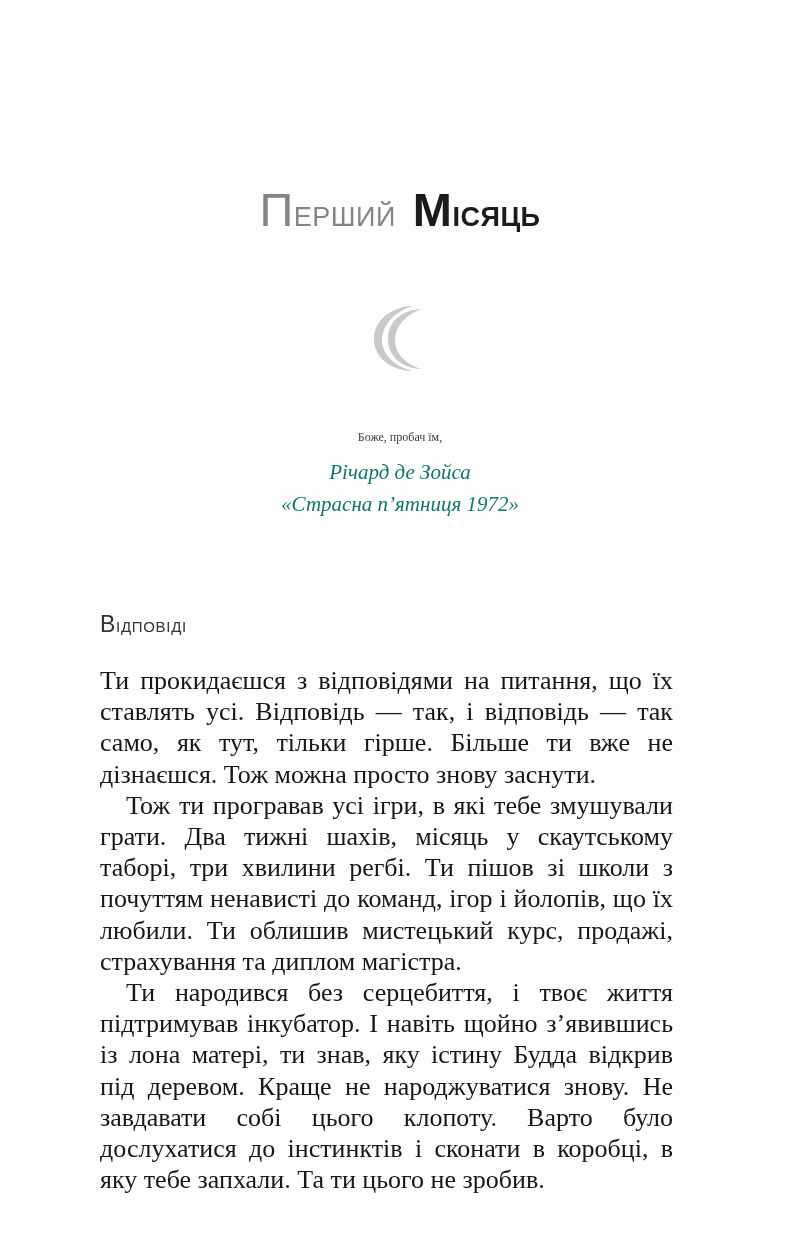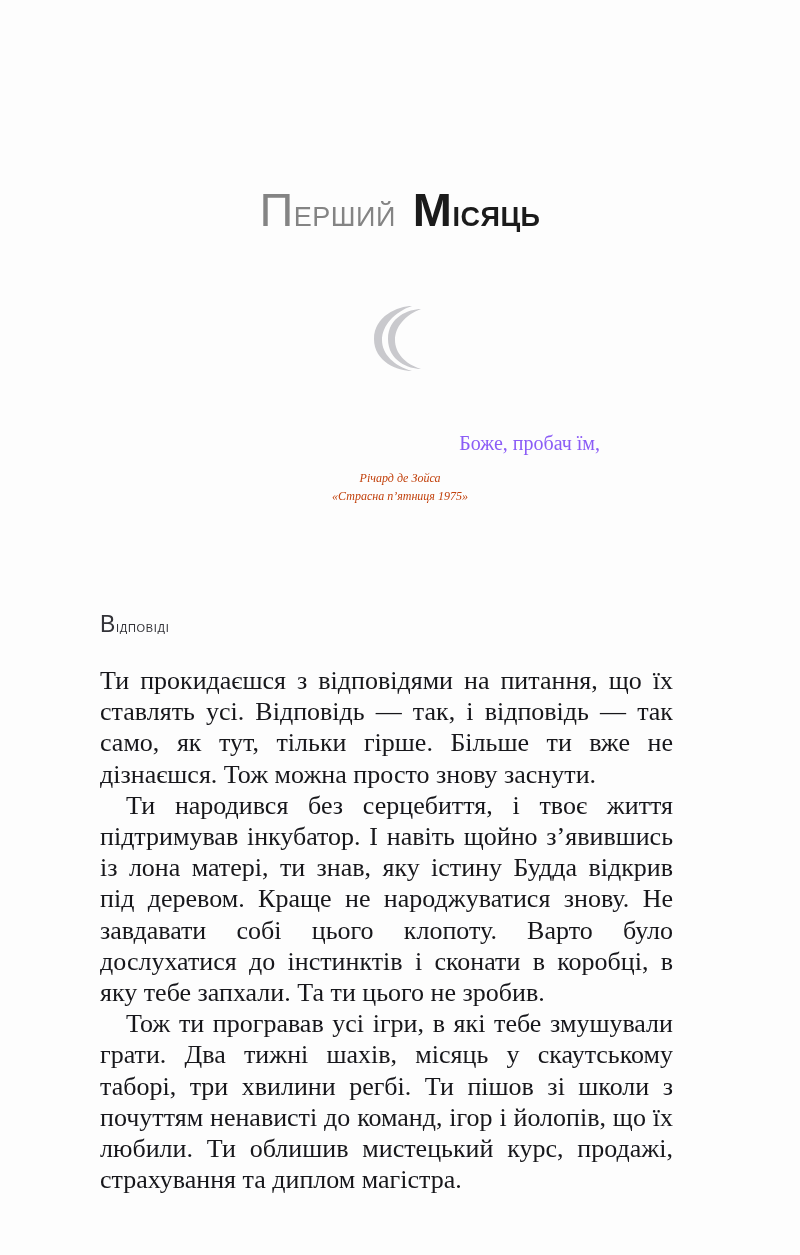--- a/index.html
+++ b/index.html
@@ -73,52 +73,51 @@
 
   
   .epigraph {
     position: absolute;
     top: 428px;
     left: 200px;
     width: 400px;
     text-align: center;
   }
   .epigraph-line {
-    font-size: 20px;
+    font-size: 12px;
     line-height: 1.52;
-    color: #8b5cf6;
-    text-align: right;
+    color: #404040;
   }
   .epigraph-attribution {
     margin-top: 11px;
   }
   .attribution-line {
-    font-size: 12px;
+    font-size: 21px;
     font-style: italic;
     line-height: 1.5;
-    color: #c2410c;
+    color: #0f766e;
   }
 
   
   .section-heading {
     position: absolute;
     top: 613px;
     left: 100px;
     font-family: "Liberation Sans", "DejaVu Sans", sans-serif;
     font-variant: small-caps;
     font-weight: 400;
     color: #333338;
     letter-spacing: 0.7px;
     line-height: 1;
   }
   .section-heading .cap {
     font-size: 23px;
   }
   .section-heading .rest {
-    font-size: 15px;
+    font-size: 21px;
   }
 
   
   .body-copy {
     position: absolute;
     top: 665px;
     left: 100px;
     width: 573px;
   }
   .body-paragraph {
@@ -149,25 +148,25 @@
       <path d="M44 6 C26 12 14 26 14 40 C14 54 26 66 44 71 C30 71 6 62 6 39 C6 16 30 6 44 6 Z" fill="#c9c9cd"></path>
 
       <path d="M53 9 C37 15 27 27 27 40 C27 53 37 64 53 69 C41 69 20 61 20 39 C20 17 41 9 53 9 Z" fill="#c9c9cd"></path>
     </svg>
   </div>
 
   <div class="epigraph">
     <div class="epigraph-line">Боже, пробач їм,</div>
     <div class="epigraph-attribution">
       <div class="attribution-line">Річард де Зойса</div>
-      <div class="attribution-line">«Страсна п’ятниця 1975»</div>
+      <div class="attribution-line">«Страсна п’ятниця 1972»</div>
     </div>
   </div>
 
   <div class="section-heading"><span class="cap">В</span><span class="rest">ідповіді</span></div>
 
   <div class="body-copy">
     <p class="body-paragraph">Ти прокидаєшся з відповідями на питання, що їх ставлять усі. Відповідь — так, і відповідь — так само, як тут, тільки гірше. Більше ти вже не дізнаєшся. Тож можна просто знову заснути.</p>
+    <p class="body-paragraph indented">Тож ти програвав усі ігри, в які тебе змушували грати. Два тижні шахів, місяць у скаутському таборі, три хвилини регбі. Ти пішов зі школи з почуттям ненависті до команд, ігор і йолопів, що їх любили. Ти облишив мистецький курс, продажі, страхування та диплом магістра.</p>
     <p class="body-paragraph indented">Ти народився без серцебиття, і твоє життя підтримував інкубатор. І навіть щойно з’явившись із лона матері, ти знав, яку істину Будда відкрив під деревом. Краще не народжуватися знову. Не завдавати собі цього клопоту. Варто було дослухатися до інстинктів і сконати в коробці, в яку тебе запхали. Та ти цього не зробив.</p>
-    <p class="body-paragraph indented">Тож ти програвав усі ігри, в які тебе змушували грати. Два тижні шахів, місяць у скаутському таборі, три хвилини регбі. Ти пішов зі школи з почуттям ненависті до команд, ігор і йолопів, що їх любили. Ти облишив мистецький курс, продажі, страхування та диплом магістра.</p>
   </div>
 
 </div>
 
 </body></html>

